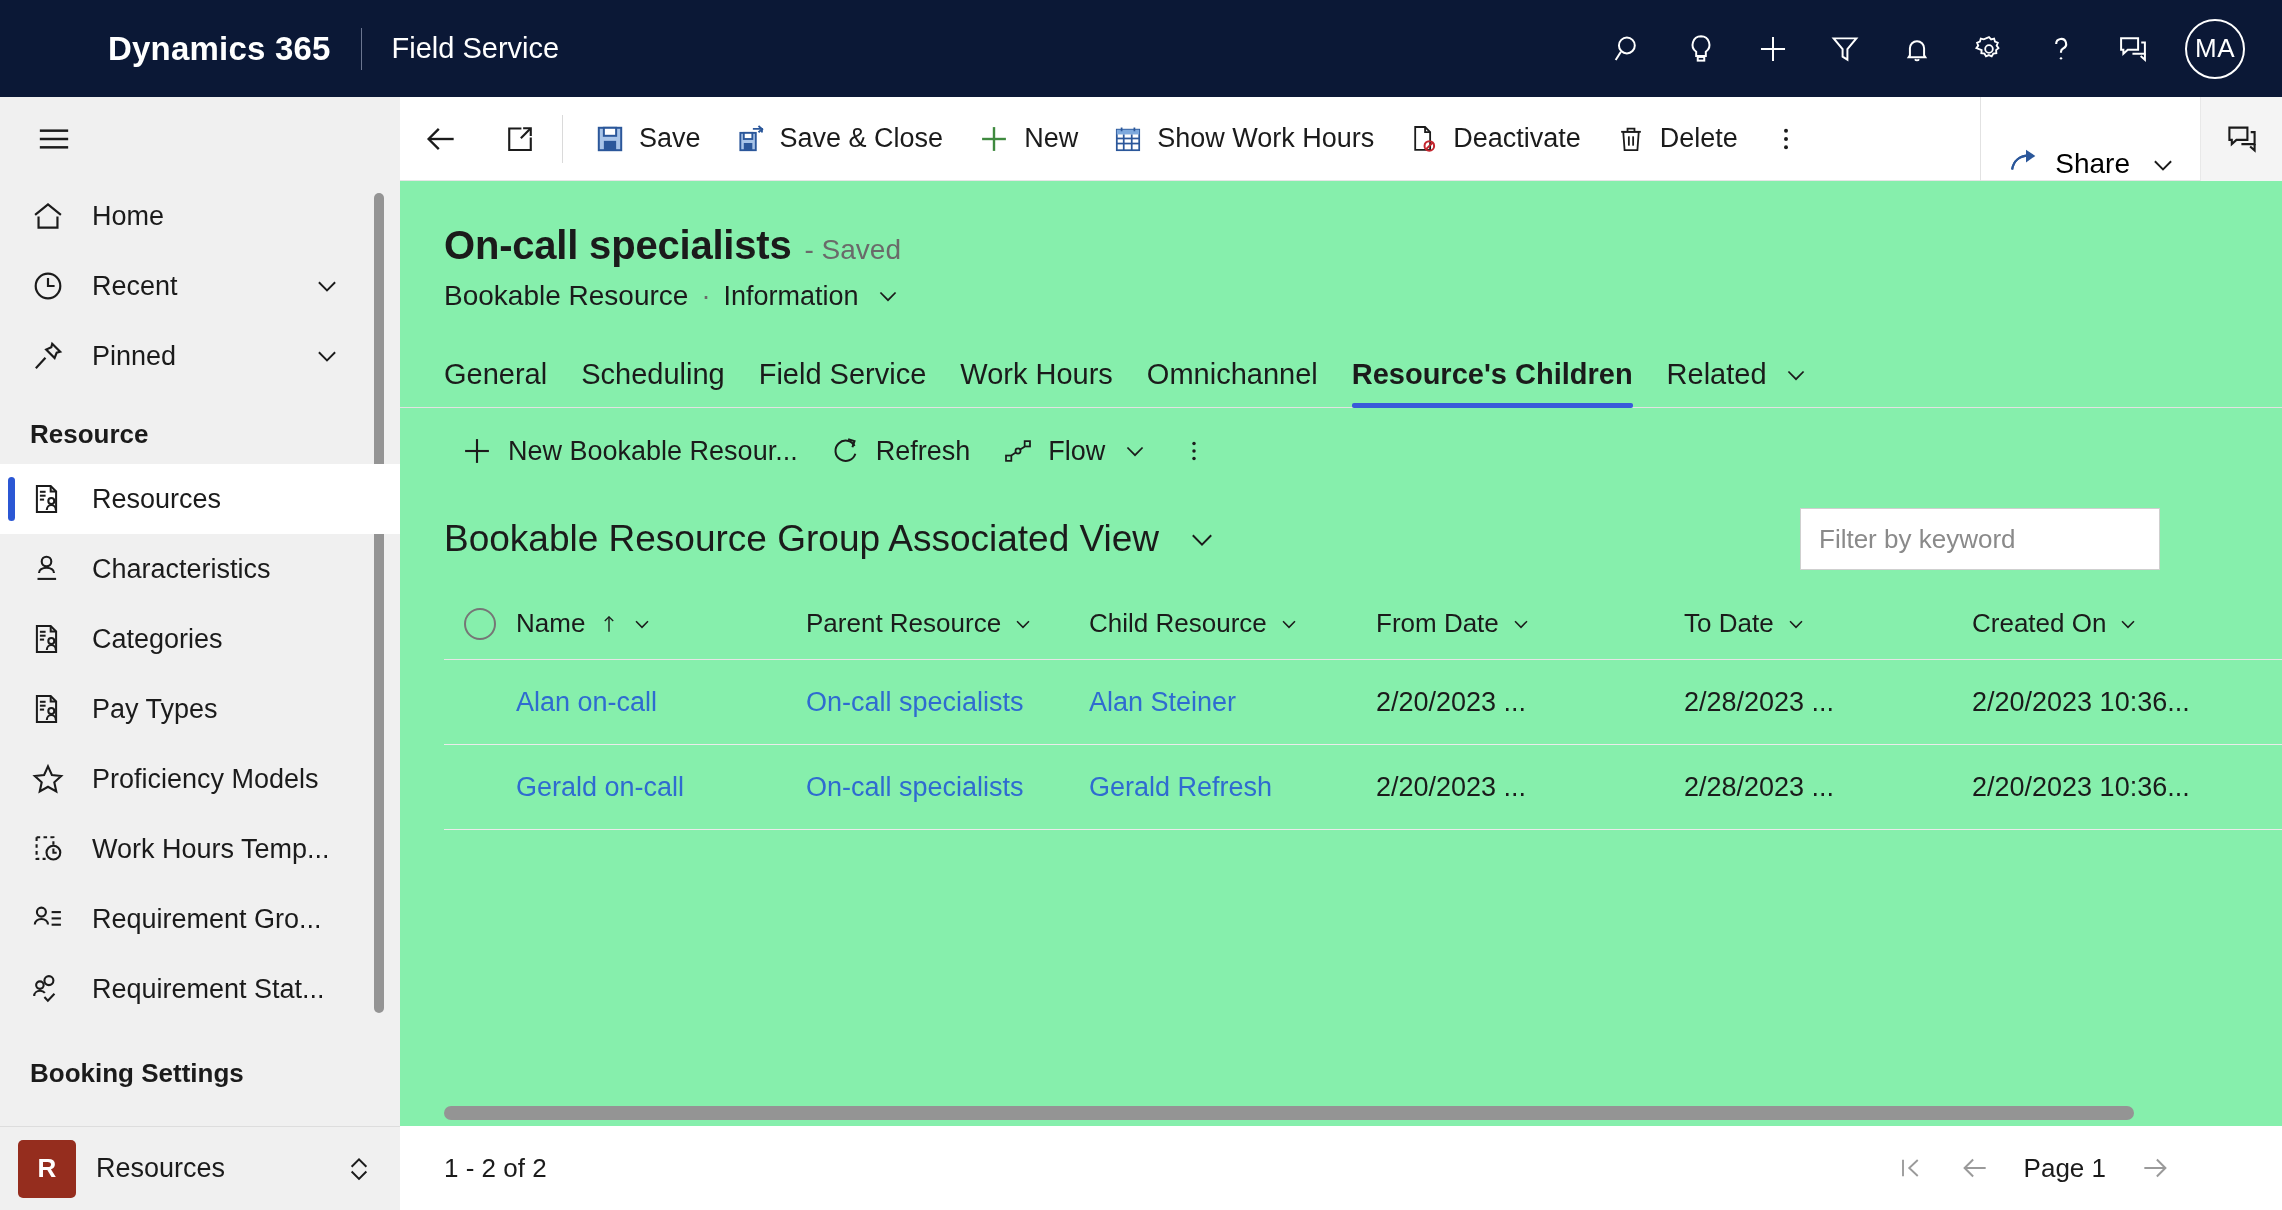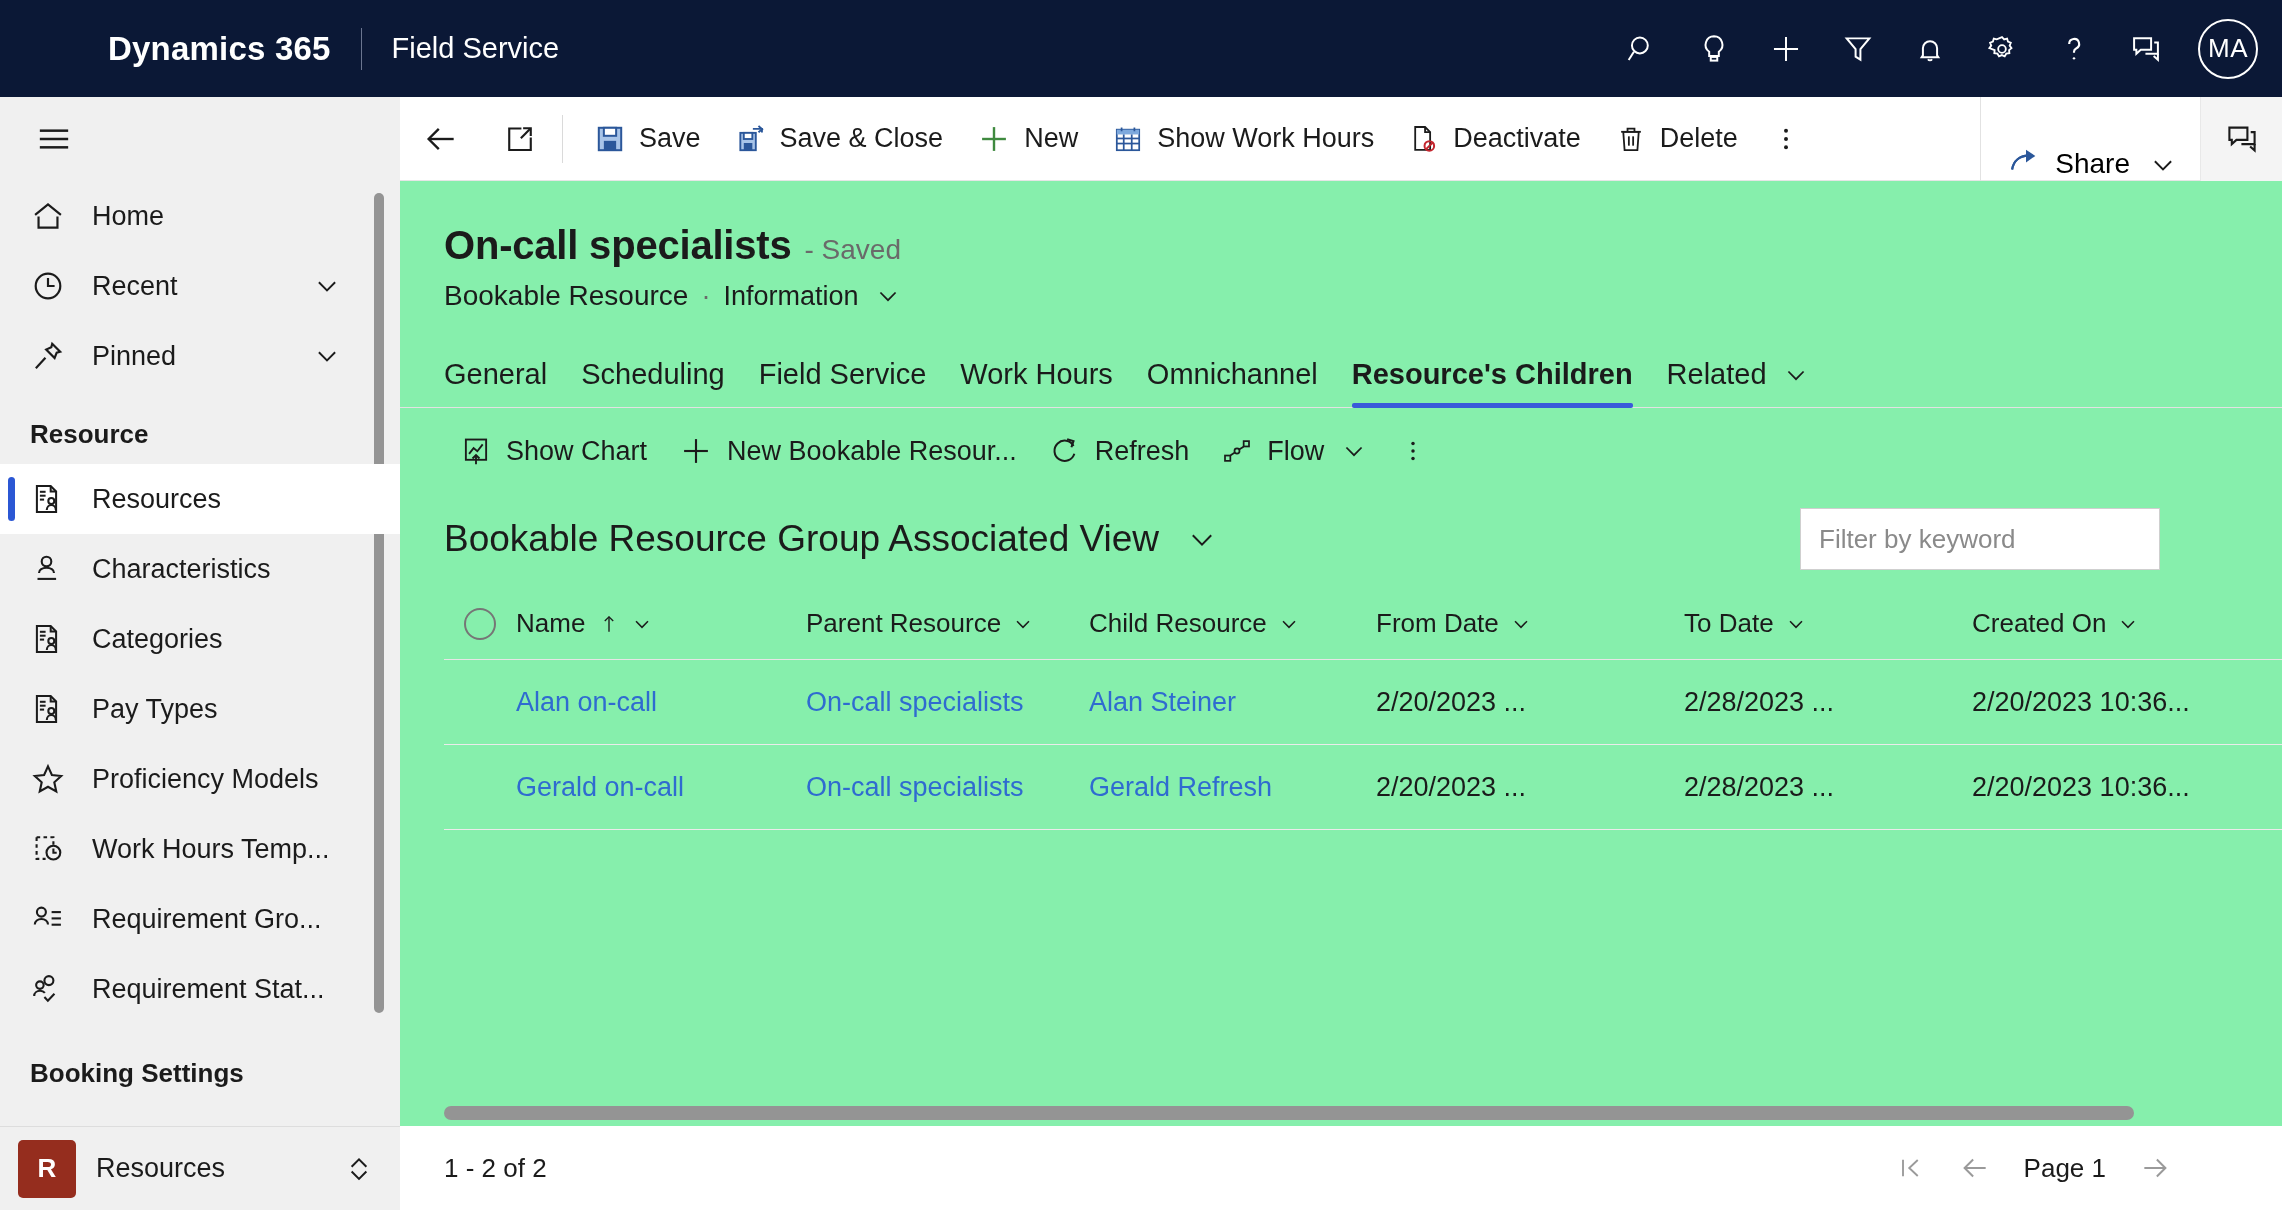--- a/index.html
+++ b/index.html
@@ -16,21 +16,21 @@
     height: 97px; min-height: 97px;
     background: #0b1836;
     display: flex; align-items: center;
     color: #ffffff;
     position: relative;
   }
   .brand-wrap { display: flex; align-items: center; margin-left: 108px; }
   .brand { font-size: 33px; font-weight: bold; letter-spacing: .2px; white-space: nowrap; }
   .brand-div { width: 1px; height: 42px; background: #6b7590; margin: 0 30px; }
   .app-name { font-size: 29px; font-weight: normal; white-space: nowrap; color: #ffffff; }
-  .topnav-right { margin-left: auto; display: flex; align-items: center; padding-right: 24px; gap: 4px; }
+  .topnav-right { margin-left: auto; display: flex; align-items: center; padding-right: 37px; gap: 4px; }
   .nav-icon {
     width: 68px; height: 68px;
     display: flex; align-items: center; justify-content: center;
   }
   .nav-icon svg { display: block; }
   .avatar {
     width: 60px; height: 60px; border-radius: 50%;
     border: 2px solid #ffffff;
     display: flex; align-items: center; justify-content: center;
     font-size: 26px; color: #ffffff; margin-left: 14px;
@@ -637,31 +637,20 @@
             <svg width="28" height="28" viewBox="0 0 24 24" fill="none" stroke="#1b1b1b" stroke-width="1.5">
               <path d="M5.5 9l6.5 6.6L18.5 9"></path>
             </svg>
           </span>
         </div>
       </div>
 
       <div class="subgrid">
 
         <div class="sg-cmd">
-          <div class="sg-btn">
-            <span class="si">
-              <svg width="32" height="32" viewBox="0 0 24 24" fill="none" stroke="#1b1b1b" stroke-width="1.4">
-                <rect x="4.4" y="3.4" width="15.2" height="15.2"></rect>
-                <path d="M6.8 14.2l3.4-4.4 2.8 2.4 4-5.2"></path>
-                <path d="M12 22V15.2"></path>
-                  <path d="M9.4 17.6L12 15l2.6 2.6"></path>
-              </svg>
-            </span>
-            <span class="st">Show Chart</span>
-          </div>
 
           <div class="sg-btn">
             <span class="si">
               <svg width="34" height="34" viewBox="0 0 24 24" fill="none" stroke="#1b1b1b" stroke-width="1.5">
                 <line x1="12" y1="3.6" x2="12" y2="20.4"></line>
                   <line x1="3.6" y1="12" x2="20.4" y2="12"></line>
               </svg>
             </span>
             <span class="st">New Bookable Resour...</span>
           </div>

